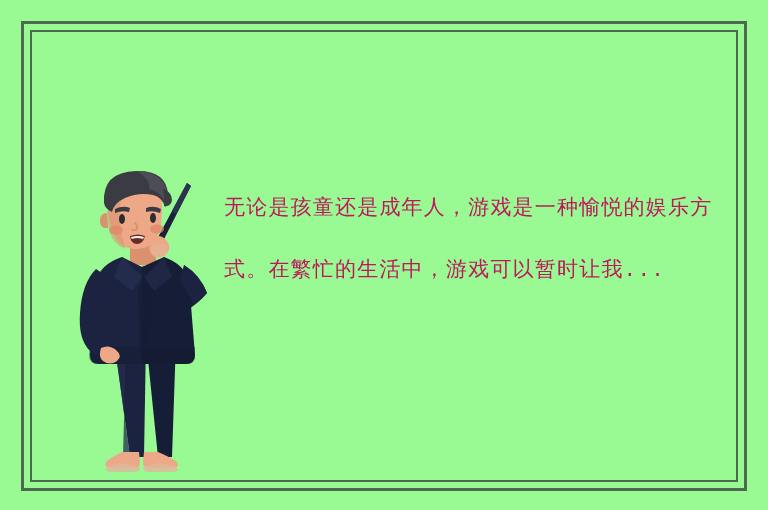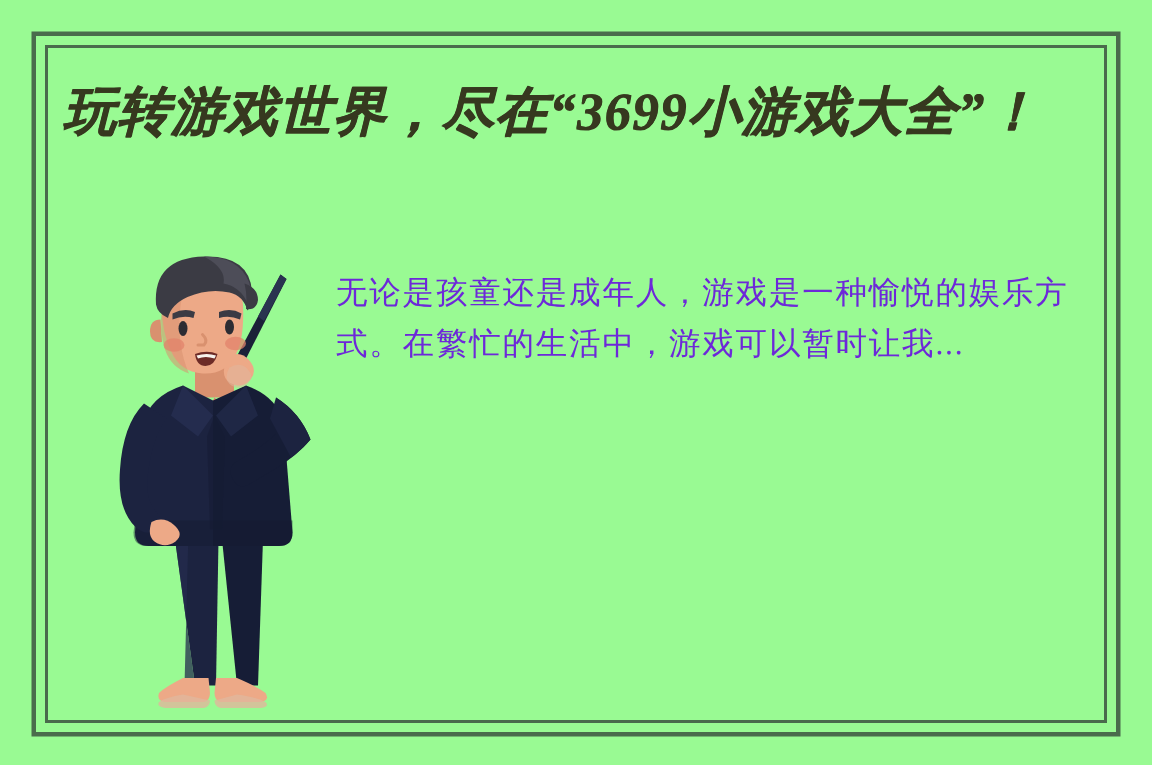--- a/index.html
+++ b/index.html
@@ -60,24 +60,24 @@
     text-shadow: 0.5px 0 0 #36381f, 0 0.5px 0 #3b3d22;
     white-space: normal;
   }
 
   
   #body-text {
     position: absolute;
     left: 224px;
     top: 178px;
     width: 496px;
-    color: #6d28d9;
-    font-family: Liberation Serif, serif;
+    color: #be185d;
+    font-family: Liberation Mono, monospace;
     font-size: 21px;
-    line-height: 34px;
+    line-height: 62px;
     letter-spacing: 1.2px;
   }
 
   
   #illustration {
     position: absolute;
     left: 60px;
     top: 165px;
     width: 170px;
     height: 325px;
@@ -85,21 +85,20 @@
   #illustration svg { display: block; }
 </style>
 </head>
 <body>
 
 <div id="card">
 
   <div id="frame-outer"></div>
   <div id="frame-inner"></div>
 
-  <div id="headline">玩转游戏世界，尽在“3699小游戏大全”！</div>
 
   <div id="body-text">无论是孩童还是成年人，游戏是一种愉悦的娱乐方式。在繁忙的生活中，游戏可以暂时让我...</div>
 
   <div id="illustration">
     <svg viewBox="0 0 170 325" width="170" height="325" xmlns="http://www.w3.org/2000/svg">
 
       <g>
         <polygon points="127,18 131,21 101,80 96,76" fill="#1b2138"></polygon>
         <polygon points="127,18 131,21 116,49 112,46" fill="#2a3350"></polygon>
       </g>

